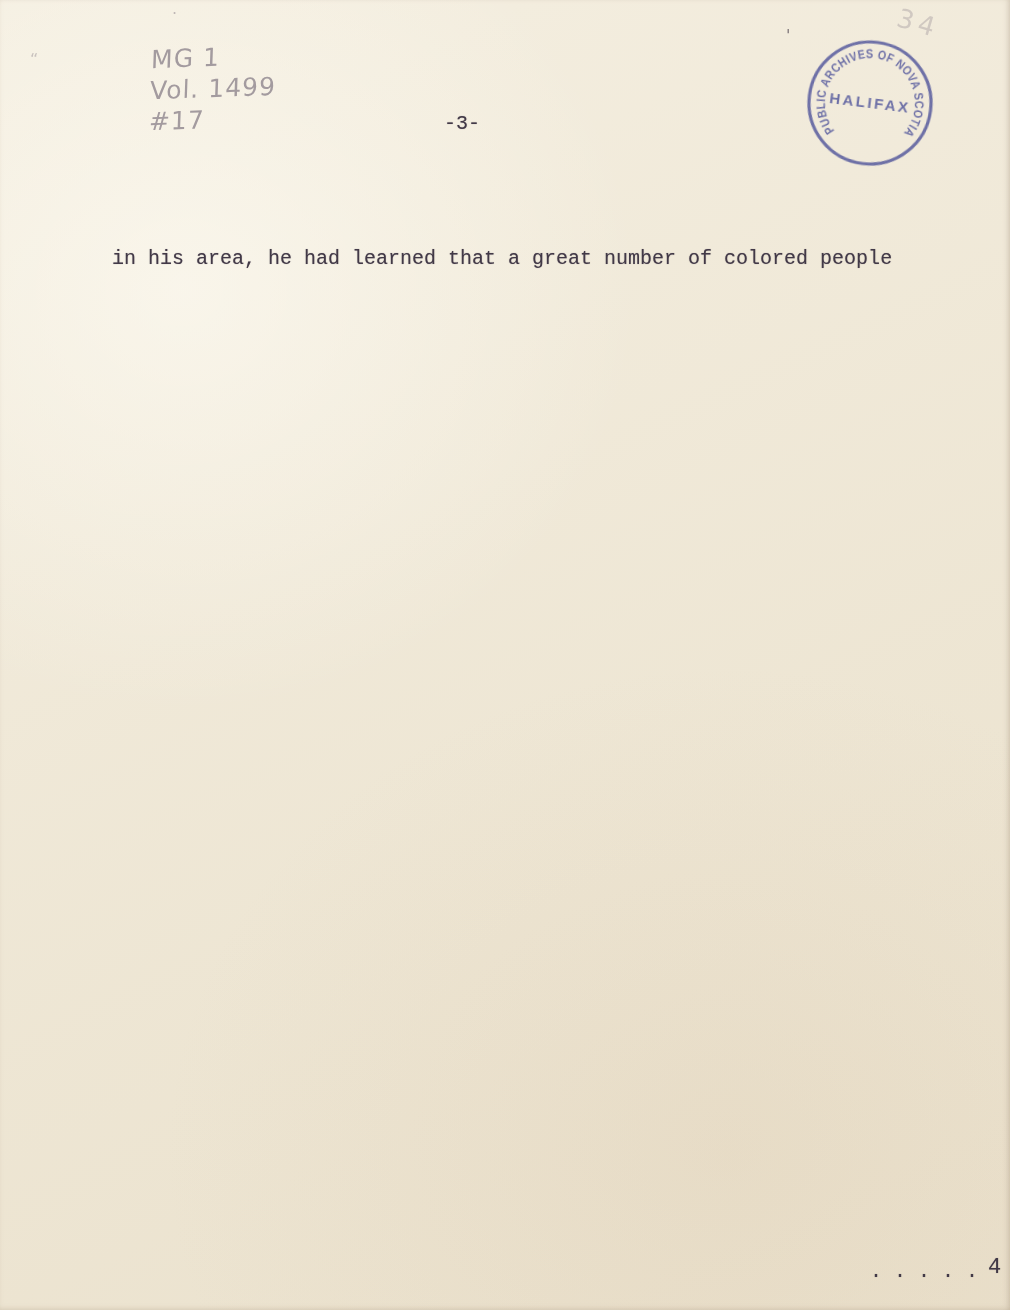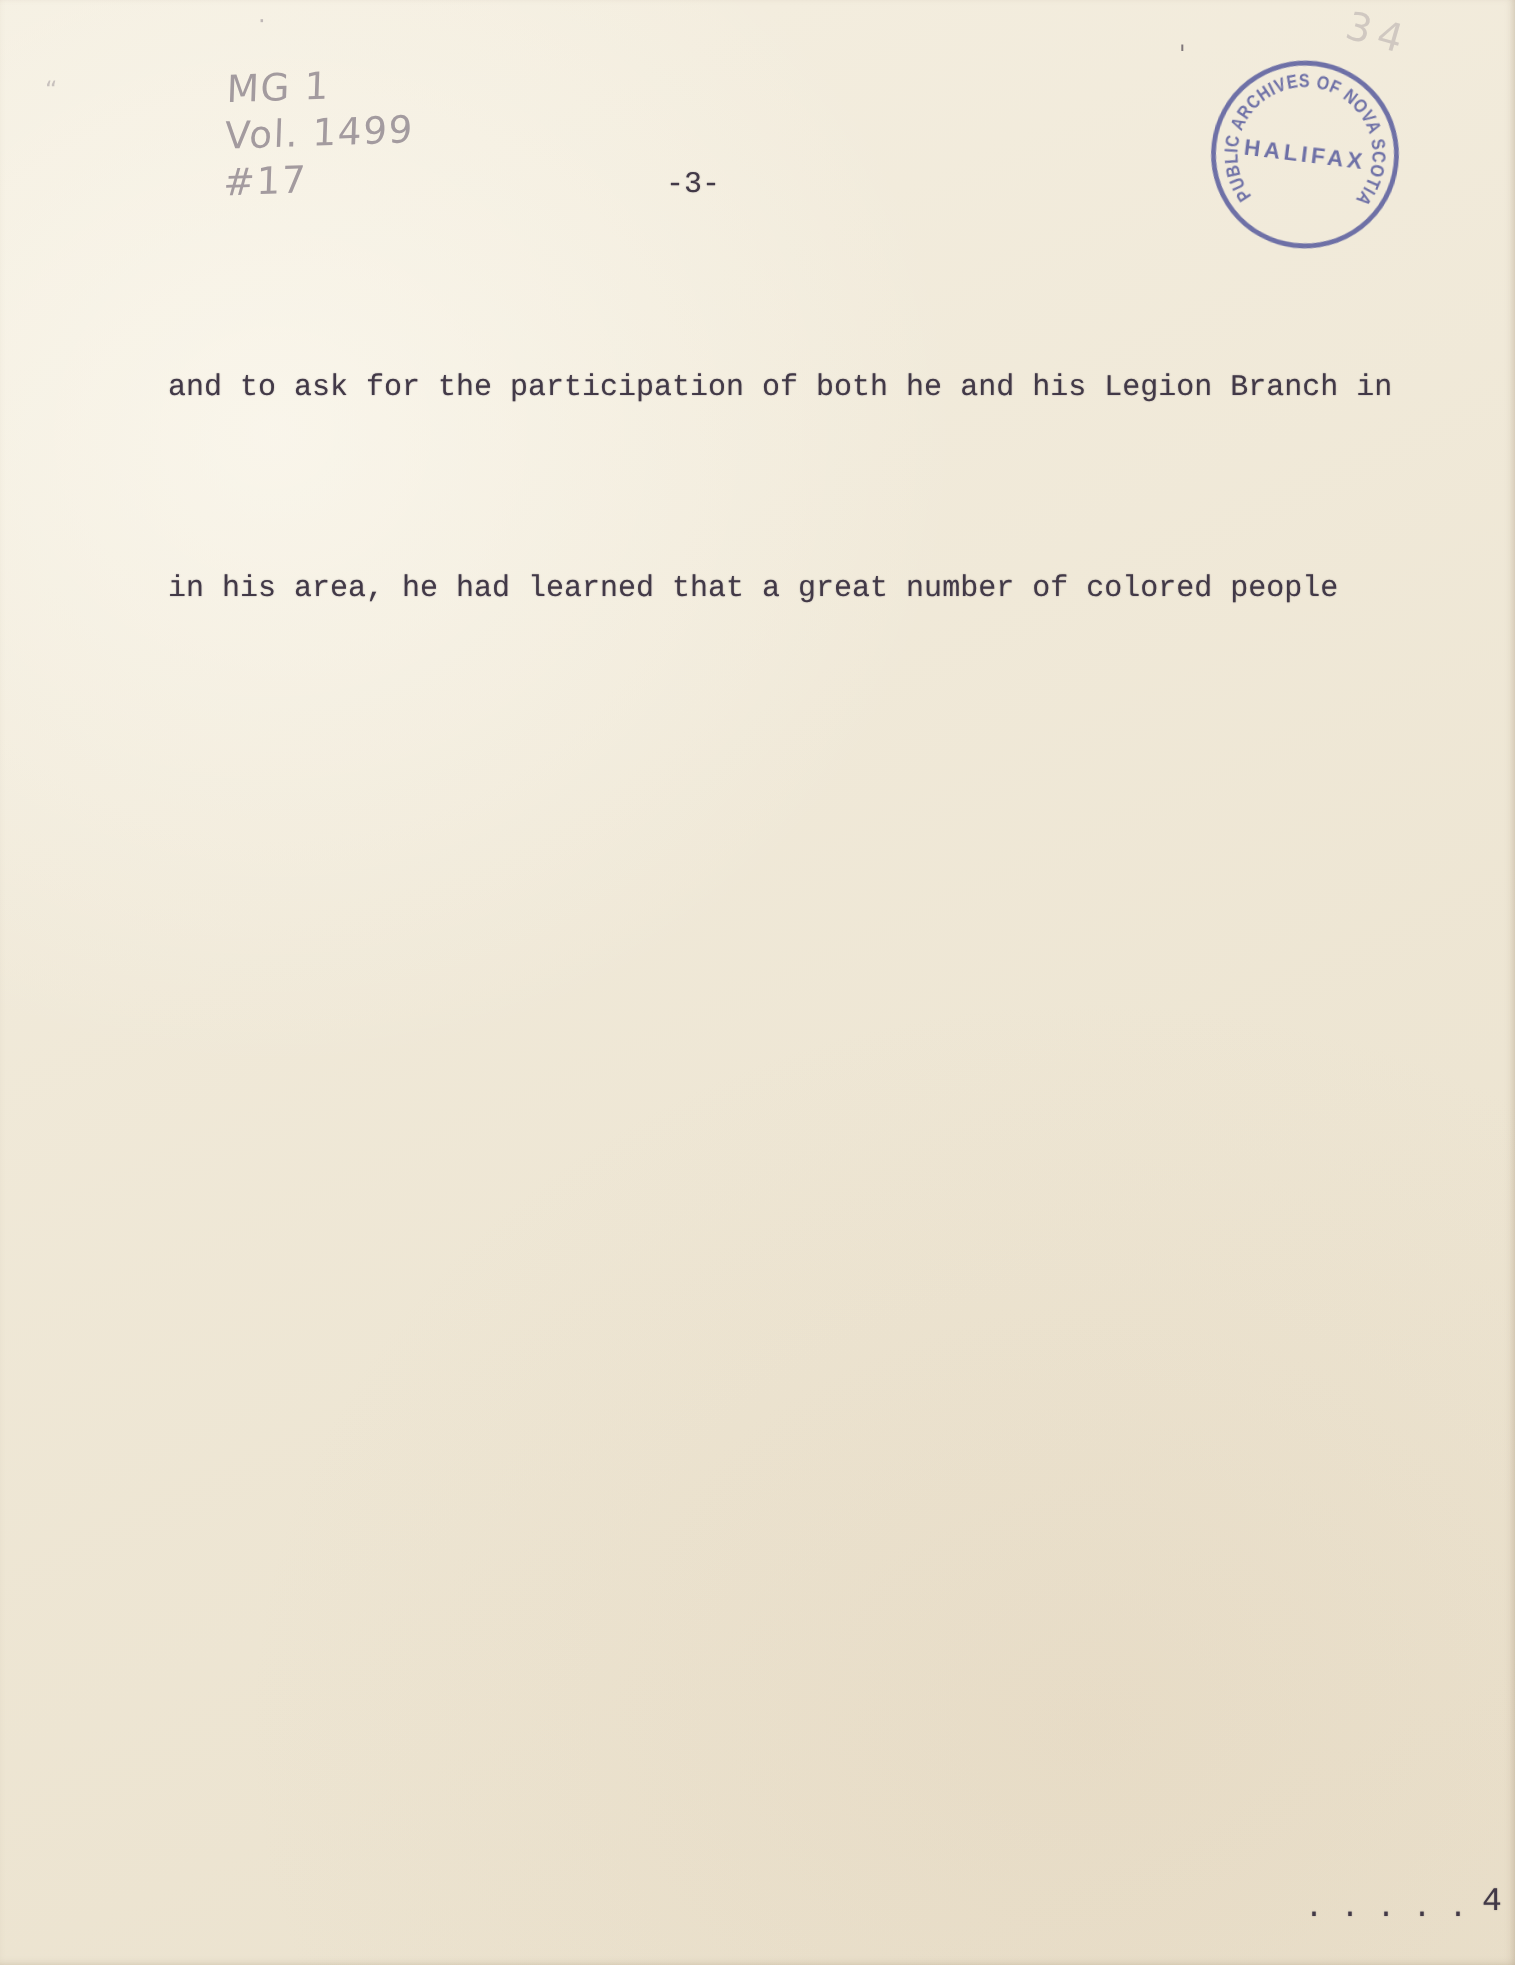--- a/index.html
+++ b/index.html
@@ -117,21 +117,20 @@
   <svg class="stamp" width="150" height="150" viewBox="0 0 150 150">
     <circle class="stamp-ring" cx="75" cy="75" r="61"></circle>
     <path id="stamp-arc" d="M 43.2 106.8 A 45 45 0 1 1 111.9 100.8" fill="none"></path>
     <text class="stamp-ring-text">
       <textPath href="#stamp-arc" startOffset="0" textLength="204" lengthAdjust="spacingAndGlyphs">PUBLIC ARCHIVES OF NOVA SCOTIA</textPath>
     </text>
     <text class="stamp-center-text" x="75" y="80">HALIFAX</text>
   </svg>
 
   <div class="body-text">
-    <div class="line">and to ask for the participation of both he and his Legion Branch in</div>
     <div class="line">in his area, he had learned that a great number of colored people</div>
     
     
     
     
     
     
     
     
     

